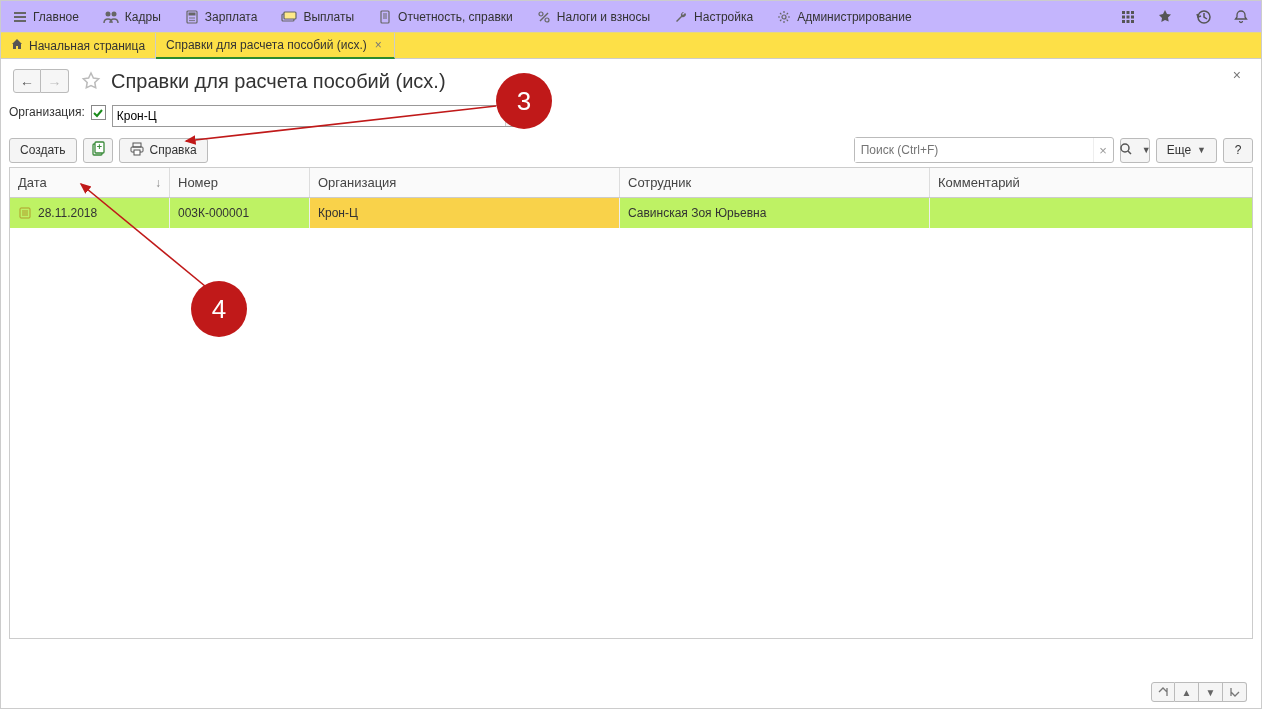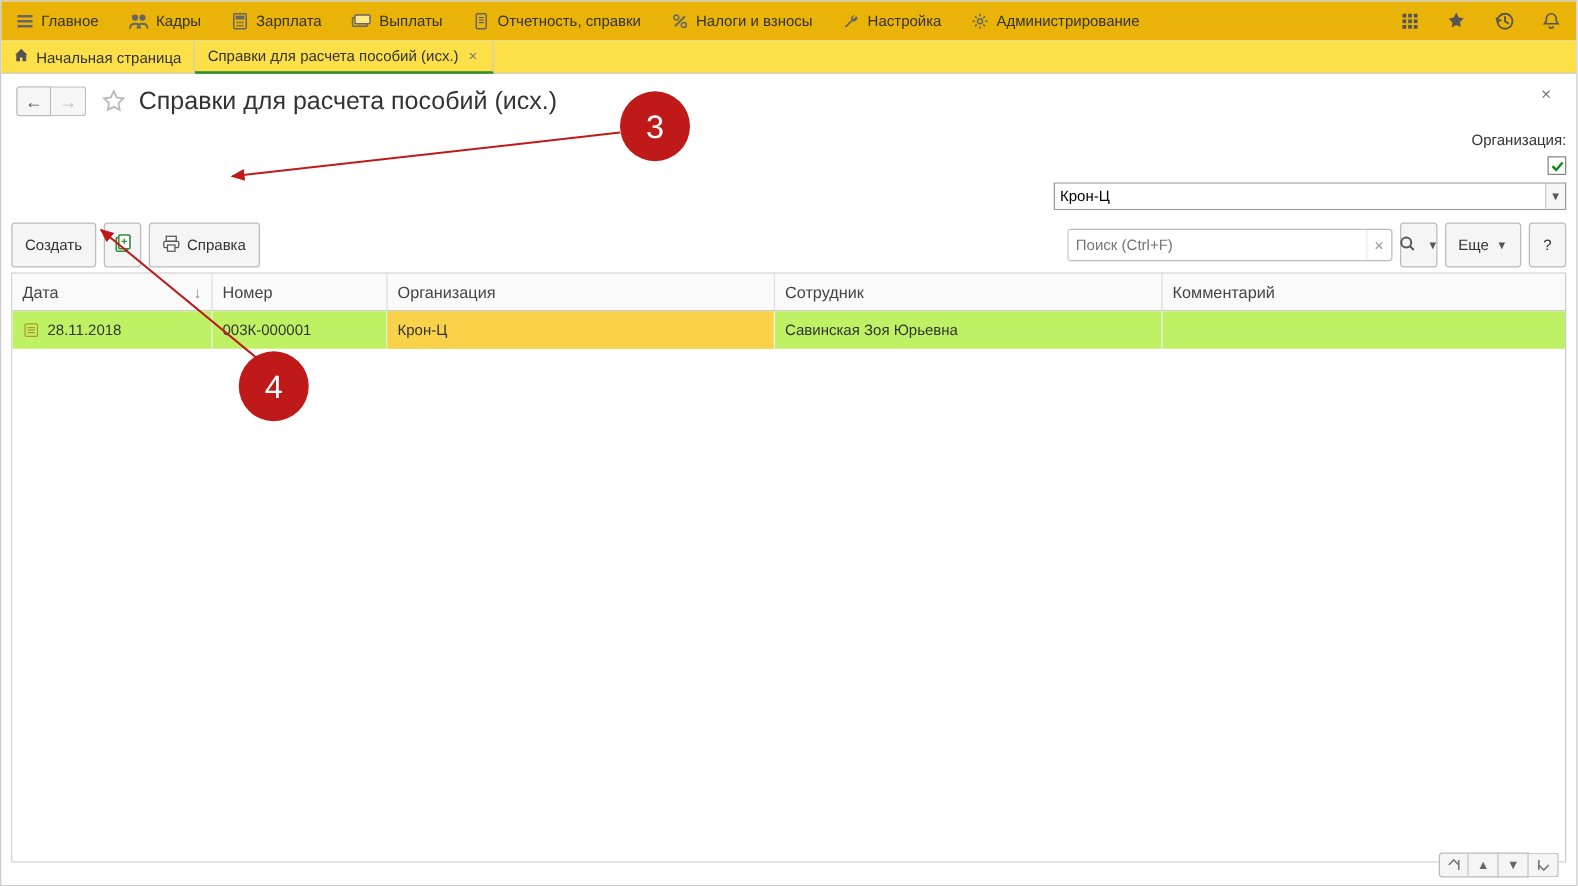--- a/index.html
+++ b/index.html
@@ -12,21 +12,21 @@
     height: 709px;
     overflow: hidden;
     position: relative;
     border: 1px solid #ccc;
   }
 
   
   .topbar {
     display: flex;
     align-items: center;
-    background: #eab308;
+    background: #c4b5fd;
     height: 32px;
     border-bottom: 1px solid #e8d97a;
   }
   .topbar-left { display: flex; align-items: center; flex: 1; }
   .topbar-right { display: flex; align-items: center; padding-right: 8px; gap: 14px; }
   .menu-item {
     display: flex;
     align-items: center;
     padding: 0 12px;
     height: 32px;
@@ -87,24 +87,23 @@
   .star-icon { color: #ccc; margin-right: 10px; cursor: pointer; display:inline-flex;}
   .page-title { font-size: 20px; font-weight: 400; color: #333; }
   .close-page {
     position: absolute; right: 20px; top: 8px;
     color: #777; cursor: pointer; font-size: 14px;
   }
 
   
   .filter-row {
     display: flex;
-    align-items: flex-end;
+    align-items: flex-start;
     padding: 6px 8px;
     gap: 6px;
-    flex-direction: column;
   }
   .filter-label { font-size: 12px; }
   .check {
     width: 15px; height: 15px; border: 1px solid #888;
     display: inline-flex; align-items:center; justify-content:center;
     background: #fff;
   }
   .check svg { display:block; }
   .org-input {
     display: flex; align-items: center;
@@ -125,21 +124,21 @@
   
   .toolbar-row {
     display: flex;
     align-items: center;
     padding: 4px 8px;
     gap: 6px;
   }
   .btn {
     border: 1px solid #bbb;
     background: #f5f5f5;
-    height: 36px;
+    height: 25px;
     display: flex; align-items: center; justify-content:center;
     padding: 0 10px;
     font-size: 12px;
     gap: 6px;
     cursor: pointer;
     border-radius: 3px;
     color: #333;
   }
   .btn.icon-only { width: 30px; padding: 0; }
   .toolbar-spacer { flex: 1; }

